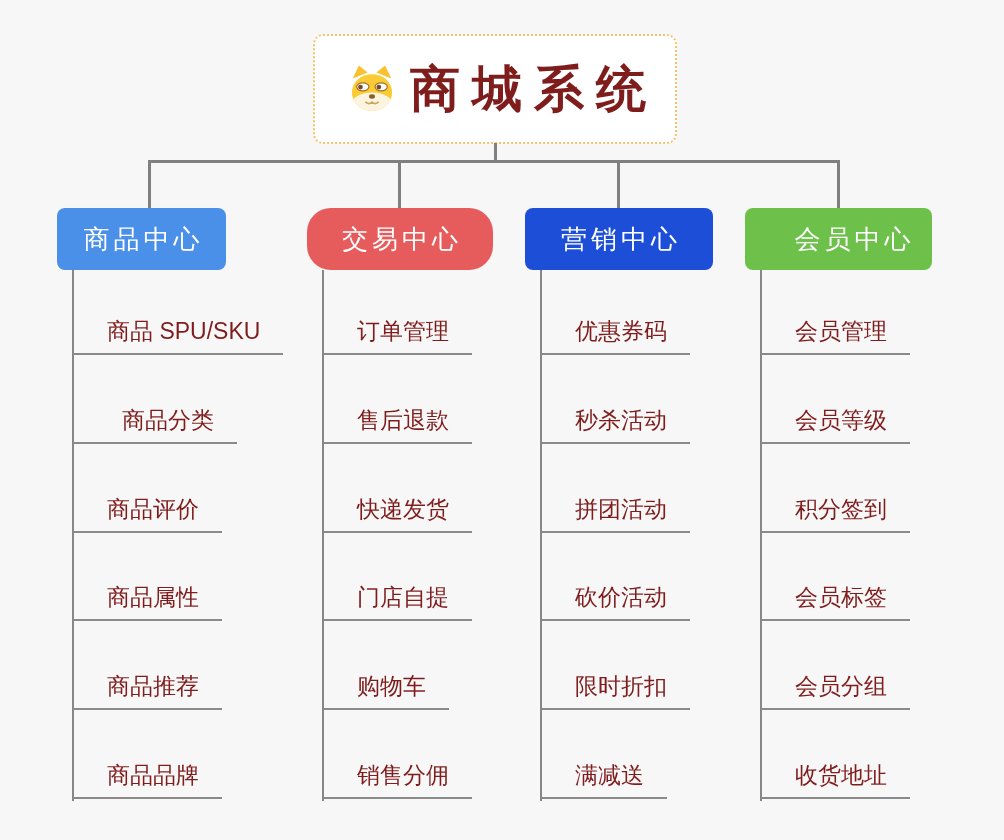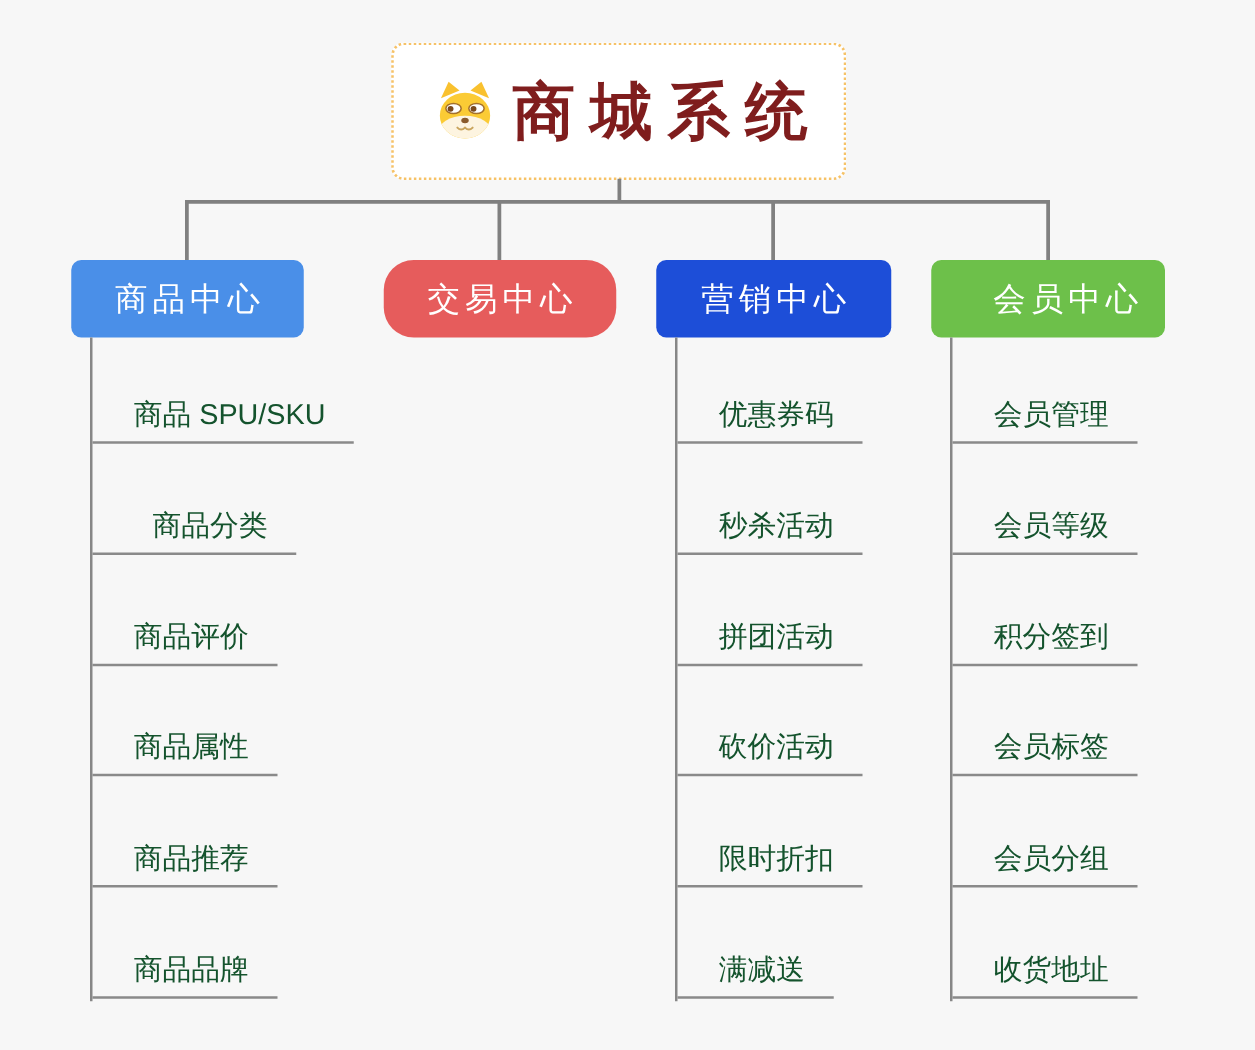--- a/index.html
+++ b/index.html
@@ -55,21 +55,21 @@
     display: flex;
     align-items: center;
     justify-content: center;
     color: #ffffff;
     font-size: 26px;
     letter-spacing: 4px;
     white-space: nowrap;
     box-sizing: border-box;
   }
   .branch-box span { margin-right: -4px; } 
-  .bb0 { left: 57px;  width: 186px; }
+  .bb0 { left: 57px;  width: 169px; }
   .bb1 { left: 307px; width: 186px; }
   .bb2 { left: 525px; width: 188px; }
   .bb3 { left: 745px; width: 187px; padding-left: 28px; }
 
   
   .branch-col {
     position: absolute;
     top: 270px;
     width: 250px;
     height: 531px;
@@ -85,21 +85,21 @@
     position: absolute;
     left: 0;
     display: inline-block;
     border-bottom: 2px solid #8a8a8a;
     padding: 0 23px 7px 33px;
     white-space: nowrap;
   }
   .leaf span {
     font-size: 23px;
     line-height: 30px;
-    color: #14532d;
+    color: #7f1d1d;
   }
 </style>
 </head>
 <body>
 
 <div class="canvas">
 
   <div class="root-node">
     <svg class="root-icon" viewBox="0 0 64 58" xmlns="http://www.w3.org/2000/svg">
       <defs>
@@ -142,20 +142,28 @@
   </div>
 
   <div class="branch-col col0">
       <div class="leaf" style="top: 46px;"><span>商品 SPU/SKU</span></div>
       <div class="leaf" style="top: 135px; padding-left: 48px;"><span>商品分类</span></div>
       <div class="leaf" style="top: 224px;"><span>商品评价</span></div>
       <div class="leaf" style="top: 312px;"><span>商品属性</span></div>
       <div class="leaf" style="top: 401px;"><span>商品推荐</span></div>
       <div class="leaf" style="top: 490px;"><span>商品品牌</span></div>
     </div>
+  <div class="branch-col col1">
+      <div class="leaf" style="top: 46px;"><span>订单管理</span></div>
+      <div class="leaf" style="top: 135px;"><span>售后退款</span></div>
+      <div class="leaf" style="top: 224px;"><span>快递发货</span></div>
+      <div class="leaf" style="top: 312px;"><span>门店自提</span></div>
+      <div class="leaf" style="top: 401px;"><span>购物车</span></div>
+      <div class="leaf" style="top: 490px;"><span>销售分佣</span></div>
+    </div>
   <div class="branch-col col2">
       <div class="leaf" style="top: 46px;"><span>优惠券码</span></div>
       <div class="leaf" style="top: 135px;"><span>秒杀活动</span></div>
       <div class="leaf" style="top: 224px;"><span>拼团活动</span></div>
       <div class="leaf" style="top: 312px;"><span>砍价活动</span></div>
       <div class="leaf" style="top: 401px;"><span>限时折扣</span></div>
       <div class="leaf" style="top: 490px;"><span>满减送</span></div>
     </div>
   <div class="branch-col col3">
       <div class="leaf" style="top: 46px;"><span>会员管理</span></div>

